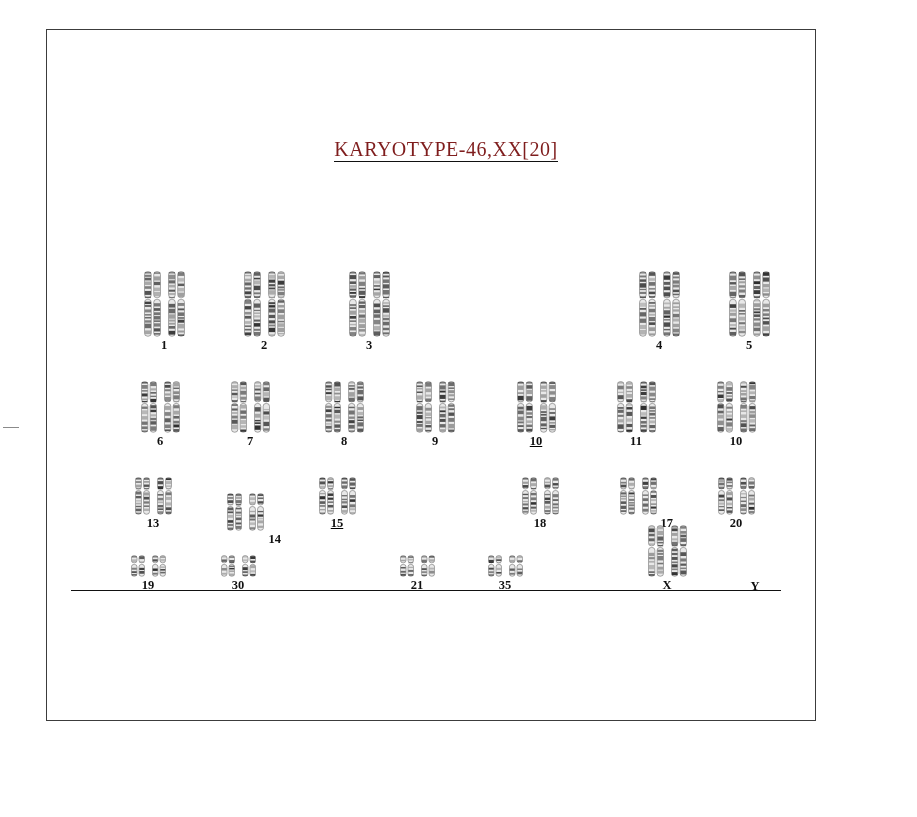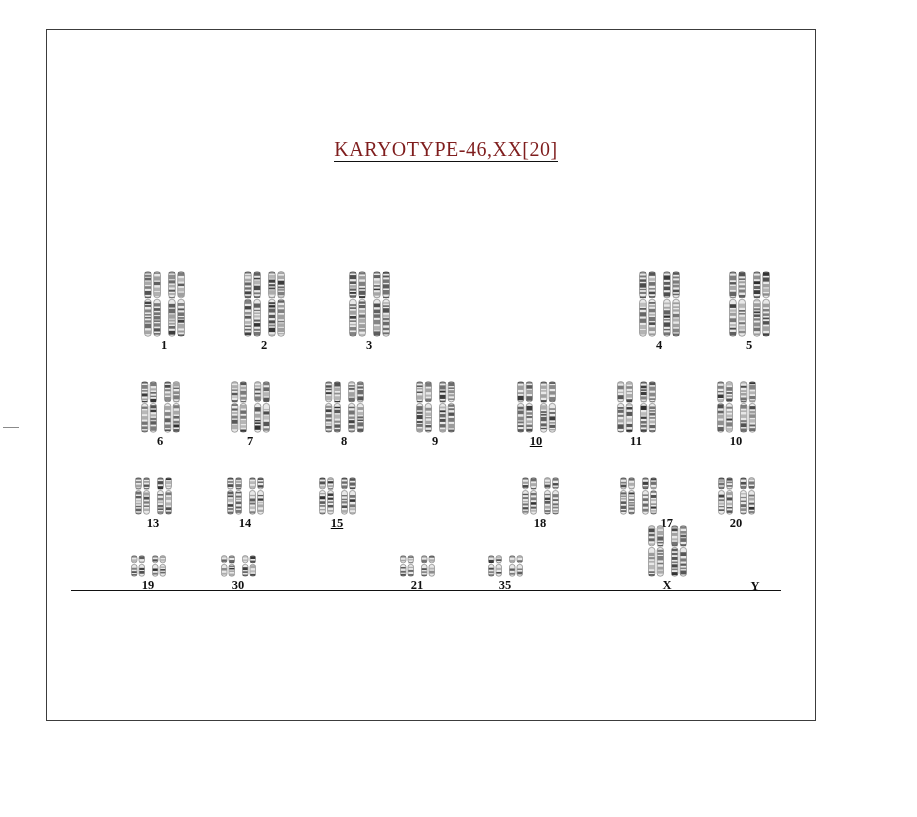--- a/index.html
+++ b/index.html
@@ -1012,21 +1012,21 @@
                 <rect x="8.850000000000001" y="15.371345562461153" width="5.4" height="2.8266268721098333" class="band" opacity="0.7251465074952195"></rect>
                 <rect x="8.850000000000001" y="19.941896428020573" width="5.4" height="2.988204780582529" class="band light" opacity="0.7043273649684408"></rect>
                 <rect x="8.850000000000001" y="25.359080190359688" width="5.4" height="3.1371836734350618" class="band light" opacity="0.6671274638195779"></rect>
                 <rect x="8.850000000000001" y="30.325284381979408" width="5.4" height="2.7598179759083483" class="band dark" opacity="0.8193896336661556"></rect>
                 <rect x="8.850000000000001" y="34.63070036846278" width="5.4" height="2.169299631537217" class="band dark" opacity="0.6932601355419123"></rect>
               </svg>
             </div>
           </div>
           <div class="chrom-label">13</div>
         </div>
-        <div class="cell" style="left: 162px; width: 72px; top: 0px;">
+        <div class="cell" style="left: 162px; width: 72px; top: 16px; text-align: right;">
           <div class="pair" style="display: flex; justify-content: center; align-items: flex-end; gap: 7px; height: 74px;">
             <div>
               <svg class="chrom" width="15" height="38" viewBox="0 0 15 38">
                 <rect x="0.4500000000000002" y="0.6" width="6" height="11.320000000000002" rx="2.7" class="outline"></rect>
                 <rect x="0.4500000000000002" y="13.520000000000001" width="6" height="23.68" rx="2.7" class="outline"></rect>
                 <rect x="0.7500000000000002" y="1.2" width="5.4" height="1.2480382536054013" class="band dark" opacity="0.978730217440734"></rect>
                 <rect x="0.7500000000000002" y="4.303646050210713" width="5.4" height="1.3253032350217022" class="band dark" opacity="0.7209672228861296"></rect>
                 <rect x="0.7500000000000002" y="7.226254995005442" width="5.4" height="2.721339024902637" class="band" opacity="0.9855441173636765"></rect>
                 <rect x="0.7500000000000002" y="10.98974742171331" width="5.4" height="1.3302525782866907" class="band light" opacity="0.5831910780474461"></rect>
                 <rect x="0.7500000000000002" y="14.594871211419694" width="5.4" height="2.7149194658872853" class="band" opacity="0.8661844749852872"></rect>

